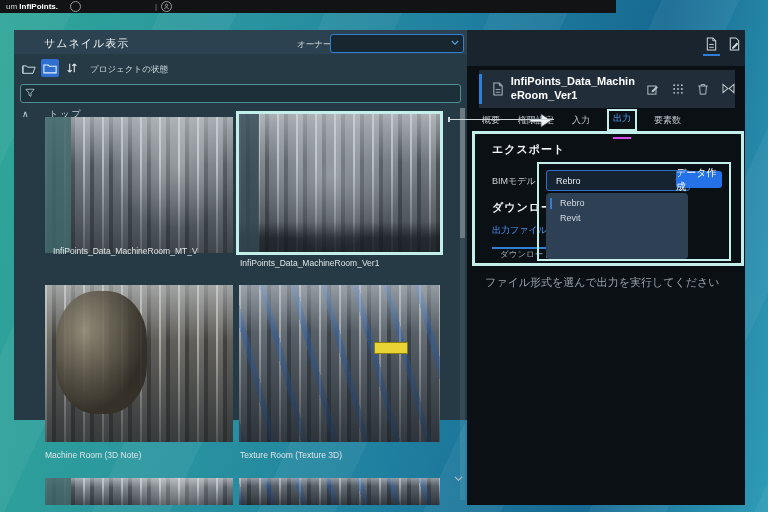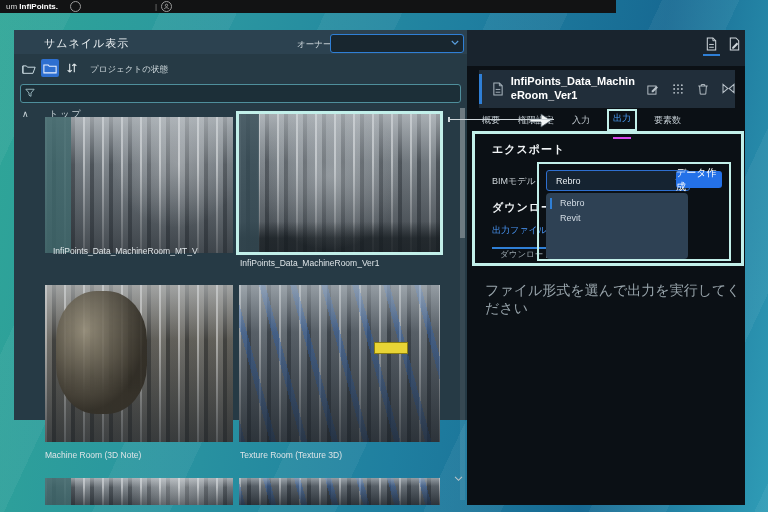--- a/index.html
+++ b/index.html
@@ -106,21 +106,21 @@
   #create-btn{position:absolute;left:209px;top:141px;width:46px;height:17px;background:#2471e8;
     border-radius:3px;color:#fff;font-size:10px;display:flex;align-items:center;justify-content:center;z-index:4;}
   #bim-list{position:absolute;left:79px;top:163px;width:142px;height:66px;background:#2e4154;
     border-radius:4px;z-index:5;padding-top:3px;box-sizing:border-box;}
   .opt{position:relative;height:15px;line-height:15px;padding-left:14px;font-size:9px;color:#d3dce4;}
   .opt.sel::before{content:"";position:absolute;left:4px;top:2px;width:2px;height:11px;background:#2f7fd6;}
   #dl-heading{position:absolute;left:25px;top:170px;font-size:11px;font-weight:bold;color:#f2f5f7;letter-spacing:1px;z-index:4;}
   #dl-link{position:absolute;left:25px;top:194px;font-size:9px;color:#4b9bff;z-index:4;
     border-bottom:2px solid #2f7fd6;padding-bottom:10px;}
   #dl-note1{position:absolute;left:33px;top:219px;font-size:8.5px;color:#98a4ab;z-index:1;}
-  #dl-note2{position:absolute;left:18px;top:252px;font-size:14px;color:#98a4ab;z-index:1;}
+  #dl-note2{position:absolute;left:18px;top:245px;font-size:11px;color:#98a4ab;z-index:1;}
   svg{display:block;}
 </style>
 </head>
 <body>
 
 <div id="screen">
 
   <div id="topbar">
     <span id="brand"><span>um</span>&nbsp;<b>InfiPoints.</b></span>
     <span class="tb-ico"></span>

